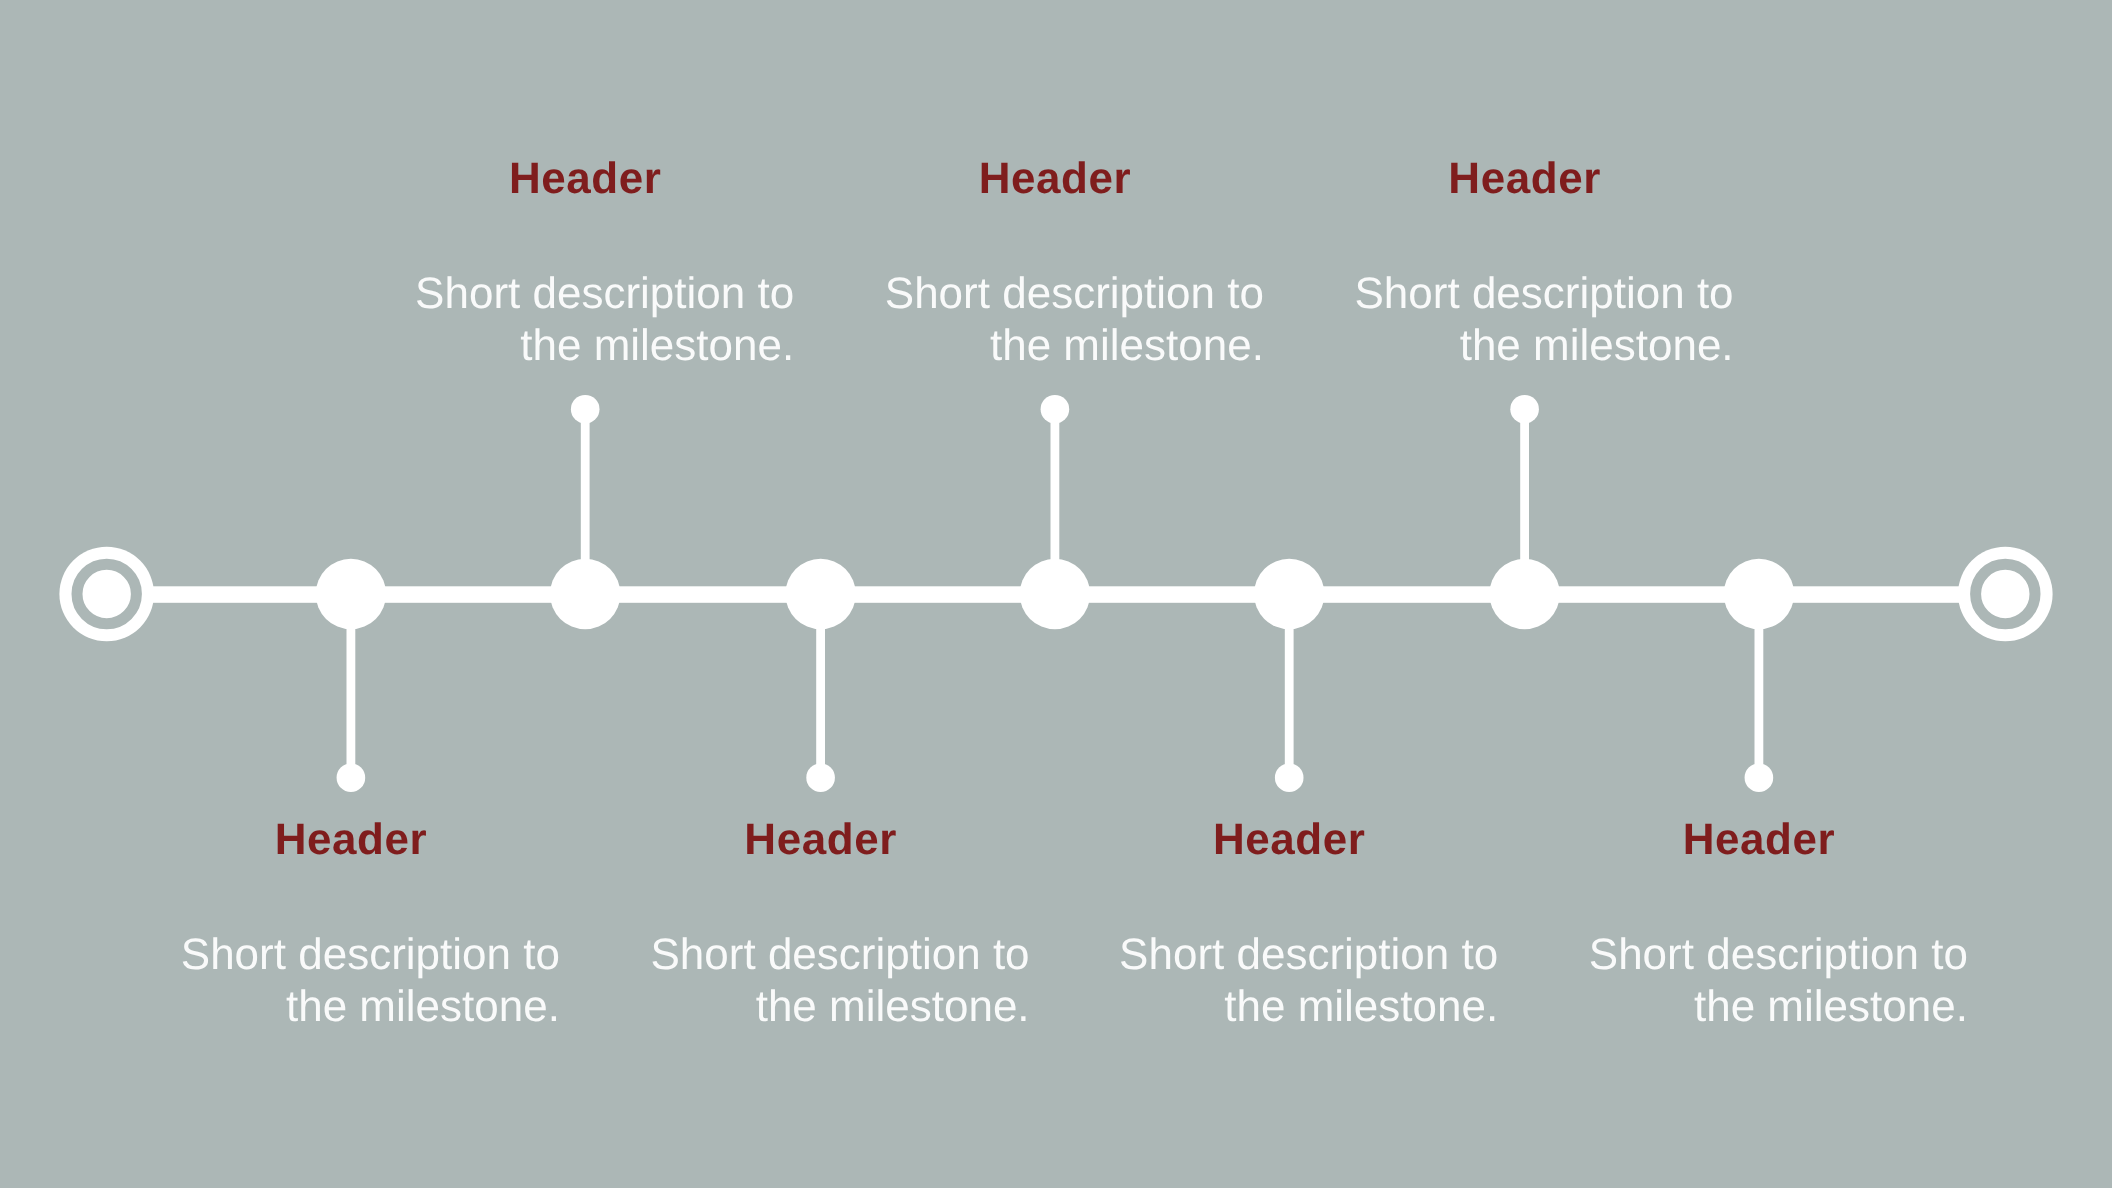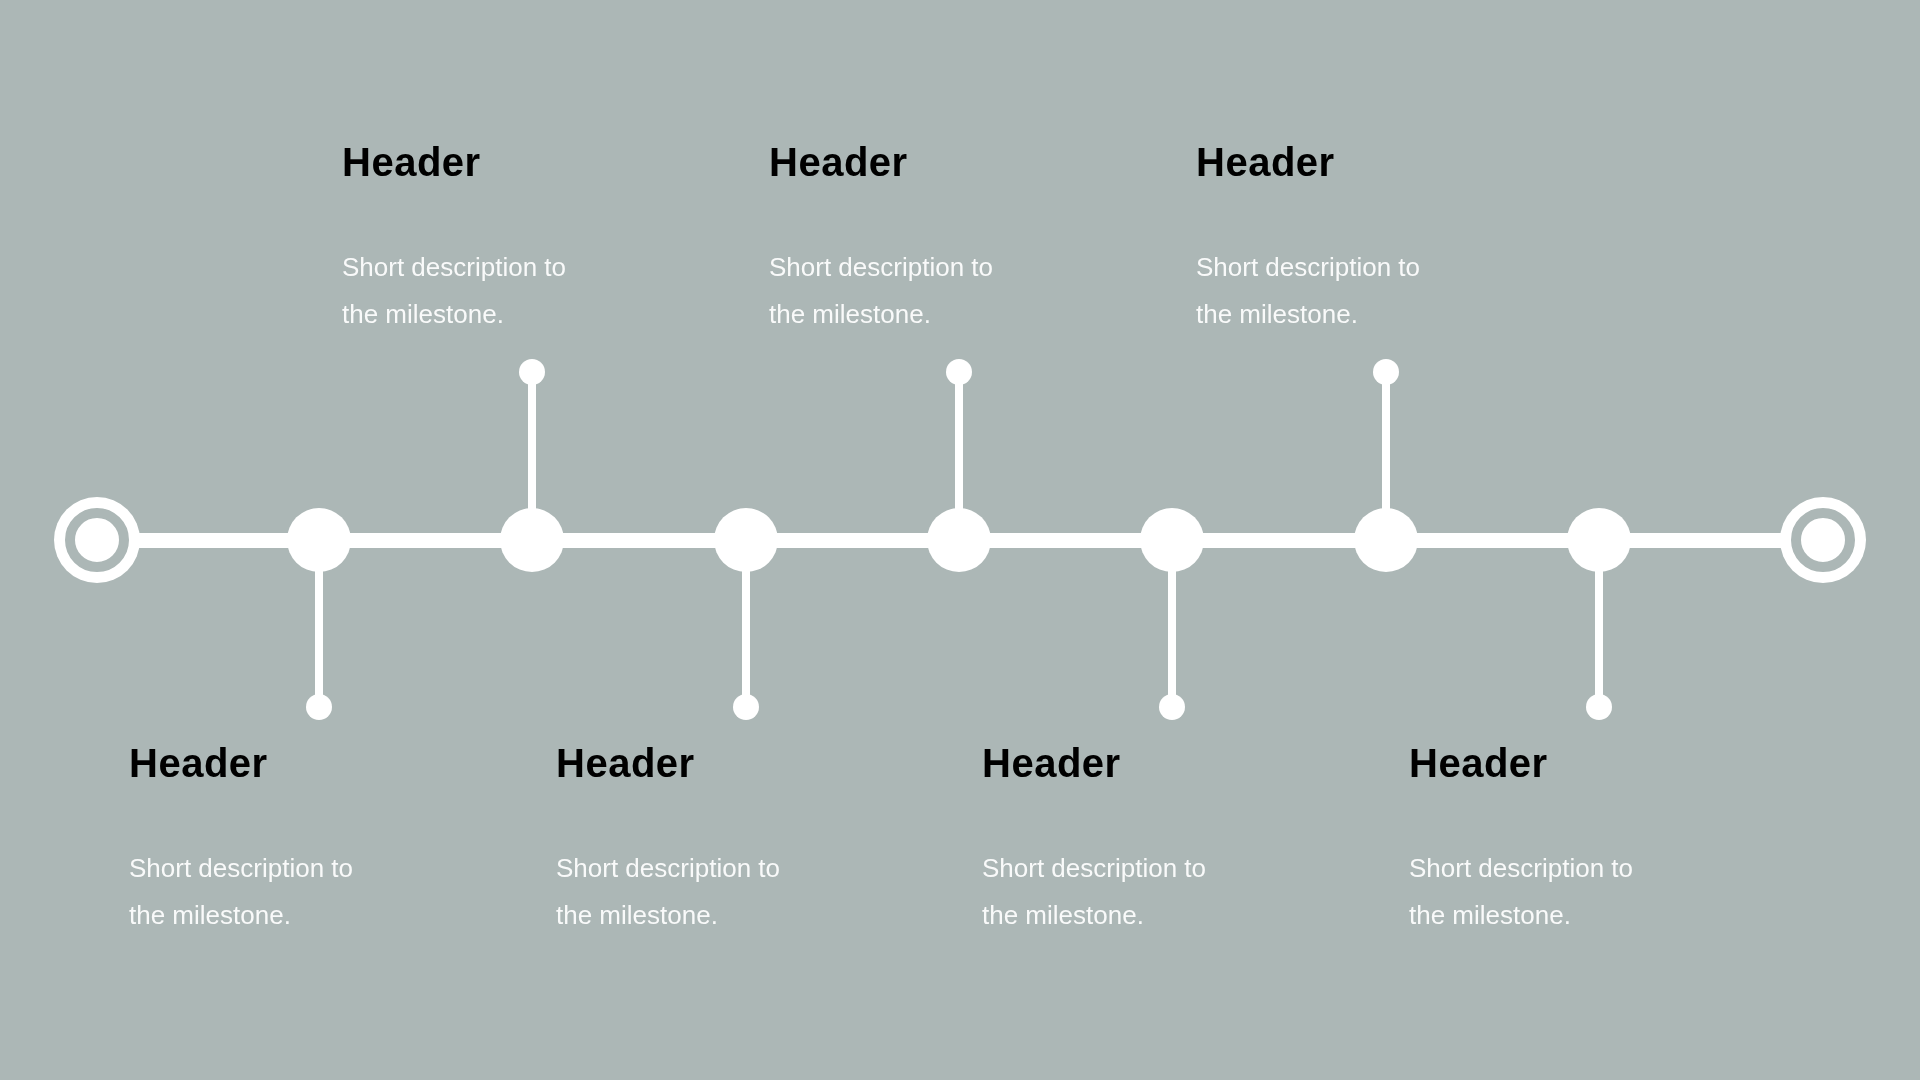--- a/index.html
+++ b/index.html
@@ -61,33 +61,34 @@
     position: absolute;
     top: 508px;
     width: 64px;
     height: 64px;
     border-radius: 50%;
     background: #ffffff;
   }
   .hdr {
     position: absolute;
     width: 380px;
+    text-align: center;
     font-size: 40px;
     font-weight: 700;
     line-height: 47px;
-    color: #000000;
+    color: #7f1d1d;
     letter-spacing: 0.5px;
   }
   .hdr.above { top: 139px; }
   .hdr.below { top: 740px; }
   .desc {
     position: absolute;
     width: 380px;
-    text-align: left;
-    font-size: 26px;
+    text-align: right;
+    font-size: 40px;
     font-weight: 400;
     line-height: 47px;
     color: rgba(255, 255, 255, 0.93);
   }
   .desc.above { top: 244px; }
   .desc.below { top: 845px; }
   .dline { display: block; }
 </style>
 </head>
 <body>

